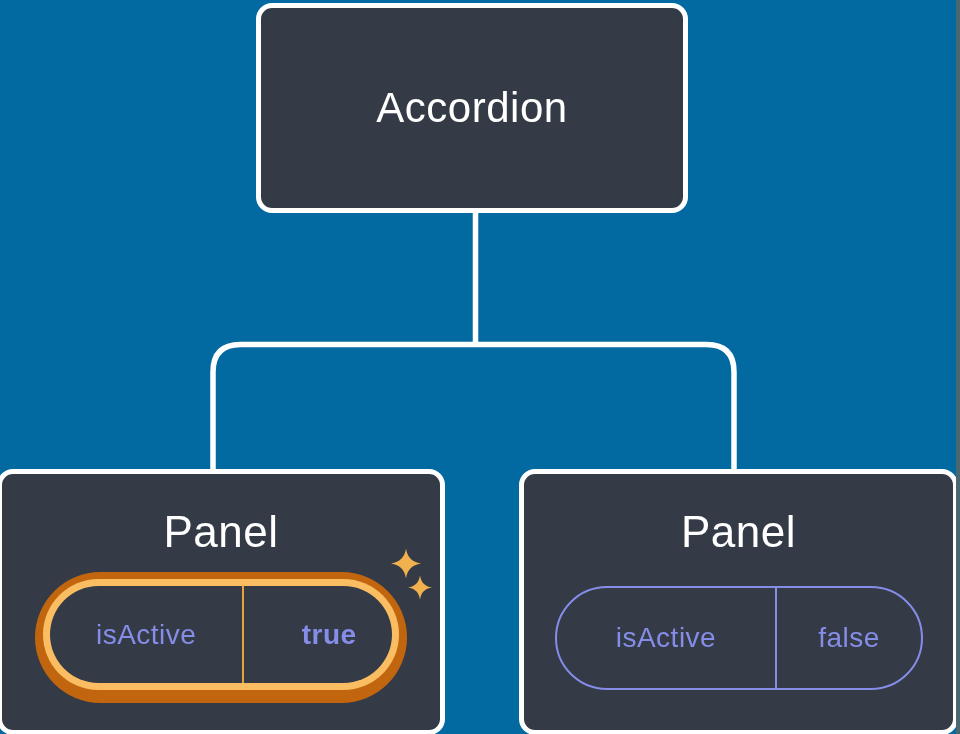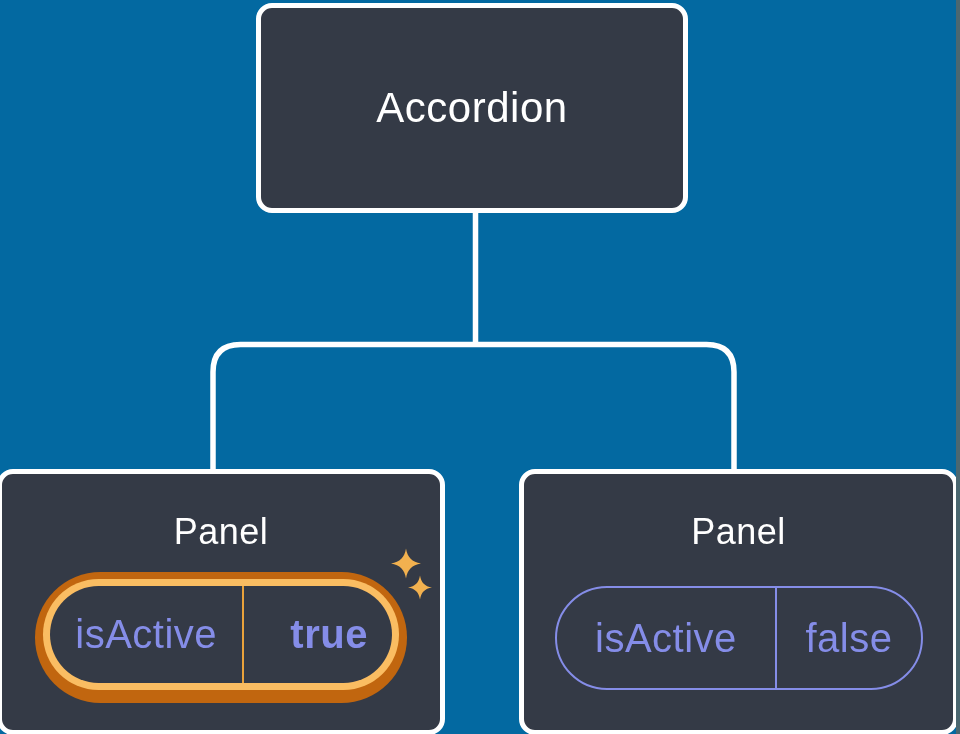--- a/index.html
+++ b/index.html
@@ -39,21 +39,21 @@
   }
   .panel {
     display: flex;
     flex-direction: column;
     align-items: center;
   }
   .panel-1 { left: -3px;  top: 469px; width: 448px; height: 266px; }
   .panel-2 { left: 519px; top: 469px; width: 439px; height: 266px; }
   .panel-label {
     color: #FFFFFF;
-    font-size: 36px;
+    font-size: 44px;
     font-weight: 500;
     letter-spacing: 0.5px;
     margin-top: 36px;
     line-height: 44px;
   }
   
   .glow-outer {
     margin-top: 18px;
     width: 372px;
     box-sizing: border-box;
@@ -85,21 +85,21 @@
     border-radius: 999px;
     display: flex;
     align-items: stretch;
     overflow: hidden;
   }
   .pill-cell {
     display: flex;
     align-items: center;
     justify-content: center;
     color: #858DE8;
-    font-size: 40px;
+    font-size: 28px;
     font-weight: 400;
     letter-spacing: 0.5px;
   }
   .cell-name  { flex: 1.53; }
   .cell-value { flex: 1; }
   .divider-gold   { border-left: 2.5px solid #E9A23B; }
   .divider-purple { border-left: 2.5px solid #858DE8; }
   .value-bold { font-weight: 700; padding-left: 22px; }
   .sparkle {
     position: absolute;

